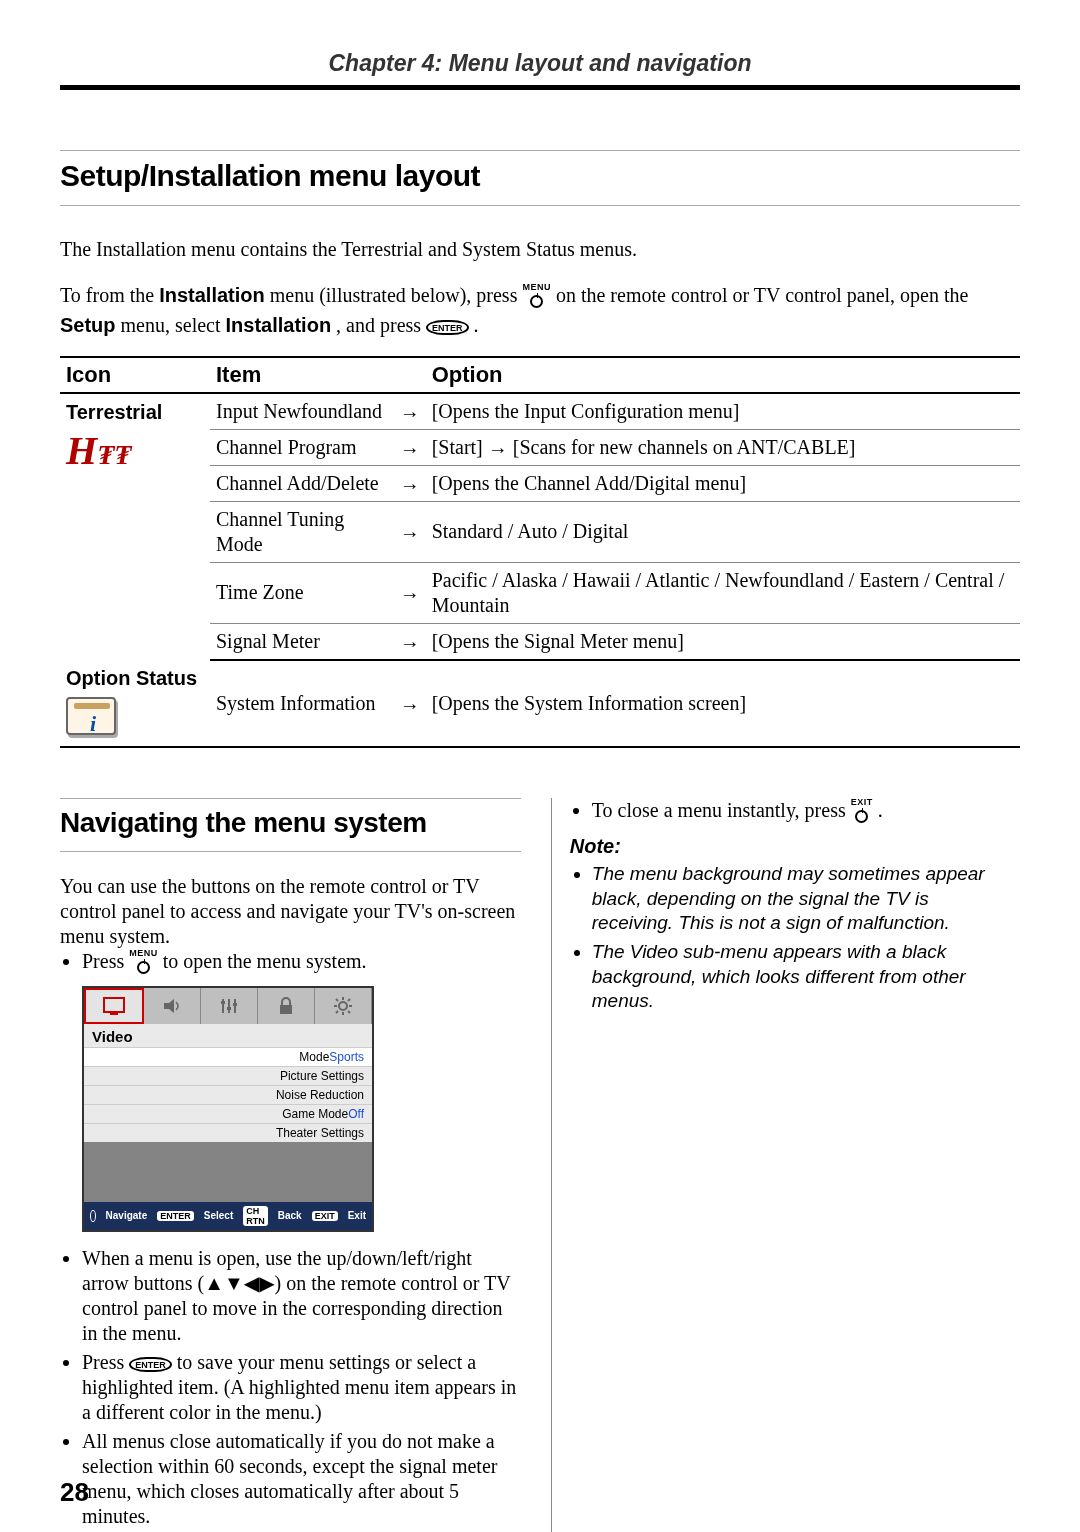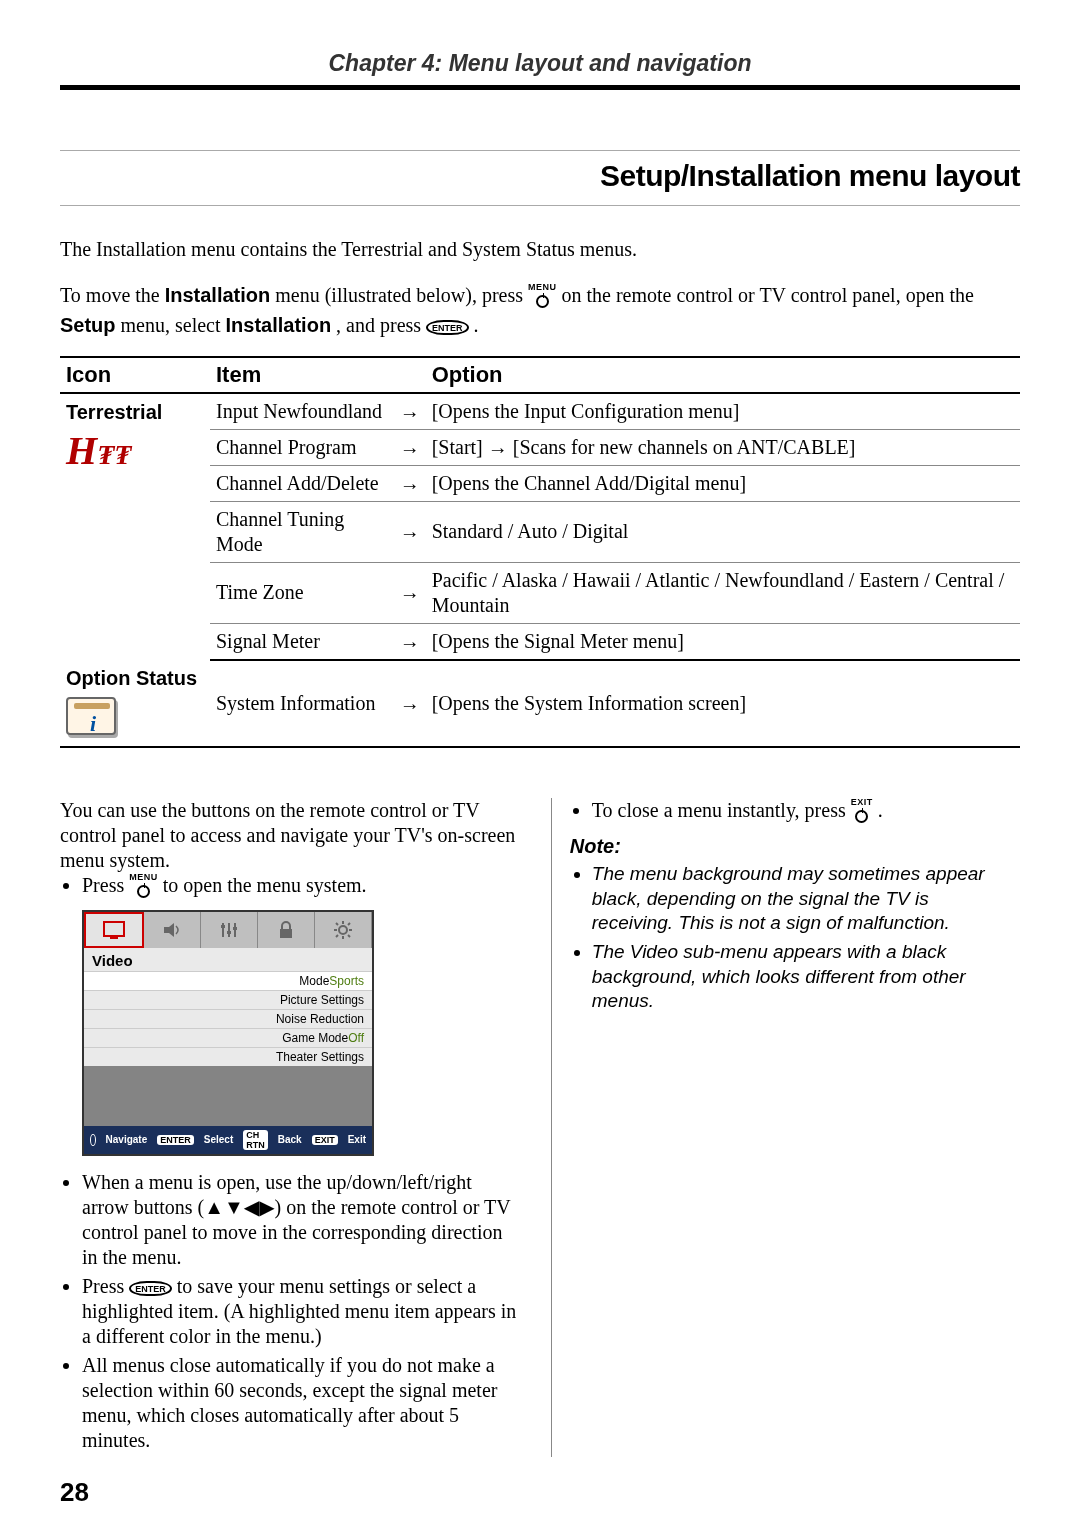--- a/index.html
+++ b/index.html
@@ -25,21 +25,20 @@
   }
   .section-title {
     font-family: Arial, Helvetica, sans-serif;
     font-weight: 900;
     font-size: 30px;
     letter-spacing: -0.5px;
     border-top: 1px solid #aaa;
     border-bottom: 1px solid #aaa;
     padding: 8px 0 12px 0;
     margin-bottom: 30px;
-    text-align: right;
   }
   .intro-para {
     font-size: 20px;
     line-height: 1.3;
     margin-bottom: 6px;
     margin-top: 20px;
   }
   .bold-sans { font-family: Arial, Helvetica, sans-serif; font-weight: bold; }
   .menu-button {
     display: inline-block;
@@ -204,21 +203,21 @@
     font-size:15px;
     padding:4px 8px 2px 8px;
   }
   .osd-row{
     display:flex;
     justify-content:flex-end;
     font-size:12px;
     padding:2px 8px;
     border-top:1px solid #ccc;
   }
-  .osd-row span.val{ color:#4d7c0f; }
+  .osd-row span.val{ color:#1d4ed8; }
   .osd-row.hl{ background:#fff; }
   .osd-spacer{ height:60px; background:#848484; }
   .osd-footer{
     background:#1a2f5a;
     color:#fff;
     font-size:10px;
     display:flex;
     gap:10px;
     padding:4px 6px;
     align-items:center;
@@ -266,21 +265,21 @@
 </head>
 <body>
 
 <div class="chapter-header">Chapter 4: Menu layout and navigation</div>
 
 <div class="section-title">Setup/Installation menu layout</div>
 
 <p class="intro-para">The Installation menu contains the Terrestrial and System Status menus.</p>
 
 <p class="intro-para">
-  <span>To move the </span>
+  <span>To from the </span>
   <span class="bold-sans">Installation</span>
   <span> menu (illustrated below), press </span>
   <span class="menu-button">
     <span class="top">MENU</span>
     <span class="circle"></span>
   </span>
   <span> on the remote control or TV control panel, open the </span>
   <span class="bold-sans">Setup</span>
   <span> menu, select </span>
   <span class="bold-sans">Installation</span>
@@ -344,20 +343,21 @@
       <td class="arrow">→</td>
       <td>[Opens the System Information screen]</td>
     </tr>
   </tbody>
 </table>
 
 <div style="height:50px"></div>
 
 <div class="two-col">
   <div class="col-left">
+    <div class="section-title sm">Navigating the menu system</div>
     <p class="body-text">You can use the buttons on the remote control or TV control panel to access and navigate your TV's on-screen menu system.</p>
     <ul class="body-bullets">
       <li>
         <span>Press </span>
         <span class="menu-button">
           <span class="top">MENU</span>
           <span class="circle"></span>
         </span>
         <span> to open the menu system.</span>
       </li>

